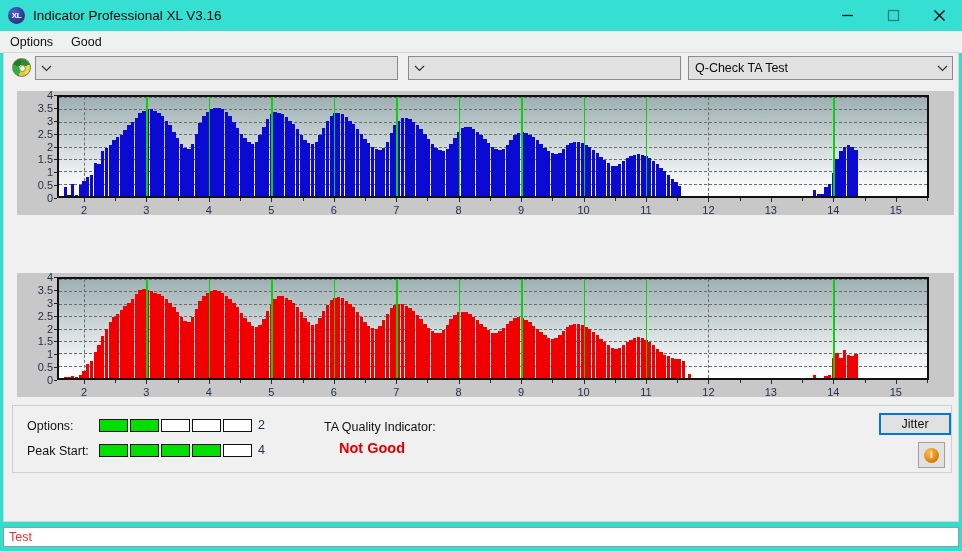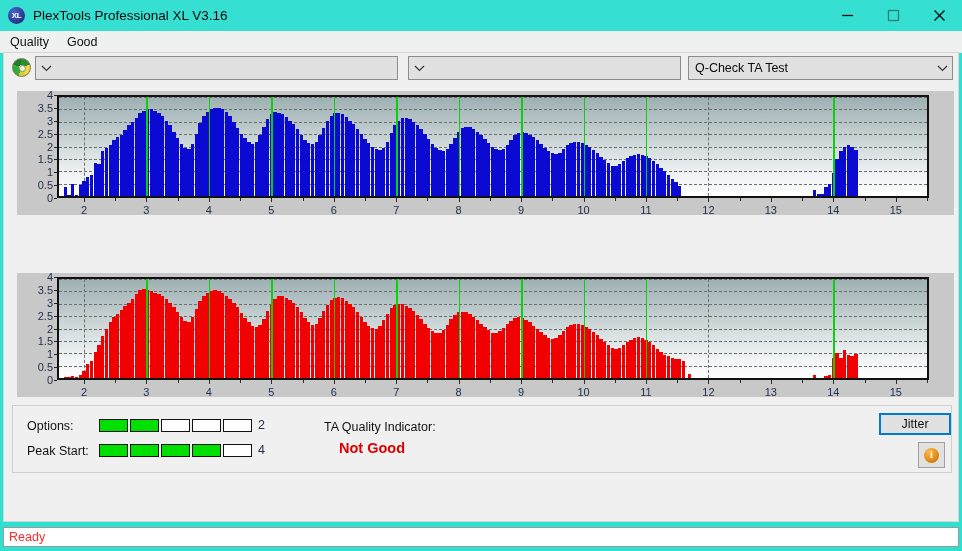--- a/index.html
+++ b/index.html
@@ -234,21 +234,21 @@
     font-size: 12.5px; color: #ff2a2a; padding-left: 5px;
   }
 </style>
 </head>
 <body>
 
 <div id="app">
 
   <div id="titlebar">
     <div id="app-icon">XL</div>
-    <div id="title-text">PlexTools Professional XL V3.16</div>
+    <div id="title-text">Indicator Professional XL V3.16</div>
     <div id="win-controls">
       <div class="wbtn">
         <svg width="13" height="13" viewBox="0 0 13 13">
             <line x1="1" y1="6.5" x2="12" y2="6.5" stroke="#101010" stroke-width="1.3"></line>
           </svg>
       </div>
       <div class="wbtn">
         <svg width="13" height="13" viewBox="0 0 13 13">
             <rect x="1.5" y="1.5" width="10" height="10" fill="none" stroke="#2d7d78" stroke-width="1.3"></rect>
           </svg>
@@ -256,21 +256,21 @@
       <div class="wbtn">
         <svg width="13" height="13" viewBox="0 0 13 13">
             <line x1="1.5" y1="1.5" x2="11.5" y2="11.5" stroke="#101010" stroke-width="1.4"></line>
             <line x1="11.5" y1="1.5" x2="1.5" y2="11.5" stroke="#101010" stroke-width="1.4"></line>
           </svg>
       </div>
     </div>
   </div>
 
   <div id="menubar">
-    <div class="menu-item">Quality</div>
+    <div class="menu-item">Options</div>
     <div class="menu-item">Good</div>
   </div>
 
   <div id="client">
 
     <div id="toolbar">
       <div id="drive-icon"></div>
 
       <div class="combo" id="combo-drive">
         <div class="combo-arrow">
@@ -870,16 +870,16 @@
 
       <div id="start-button">Jitter</div>
       <div id="info-button">
         <div id="info-glyph">i</div>
       </div>
     </div>
 
   </div>
 
   <div id="statusbar">
-    <div id="status-text">Ready</div>
+    <div id="status-text">Test</div>
   </div>
 
 </div>
 
 </body></html>

